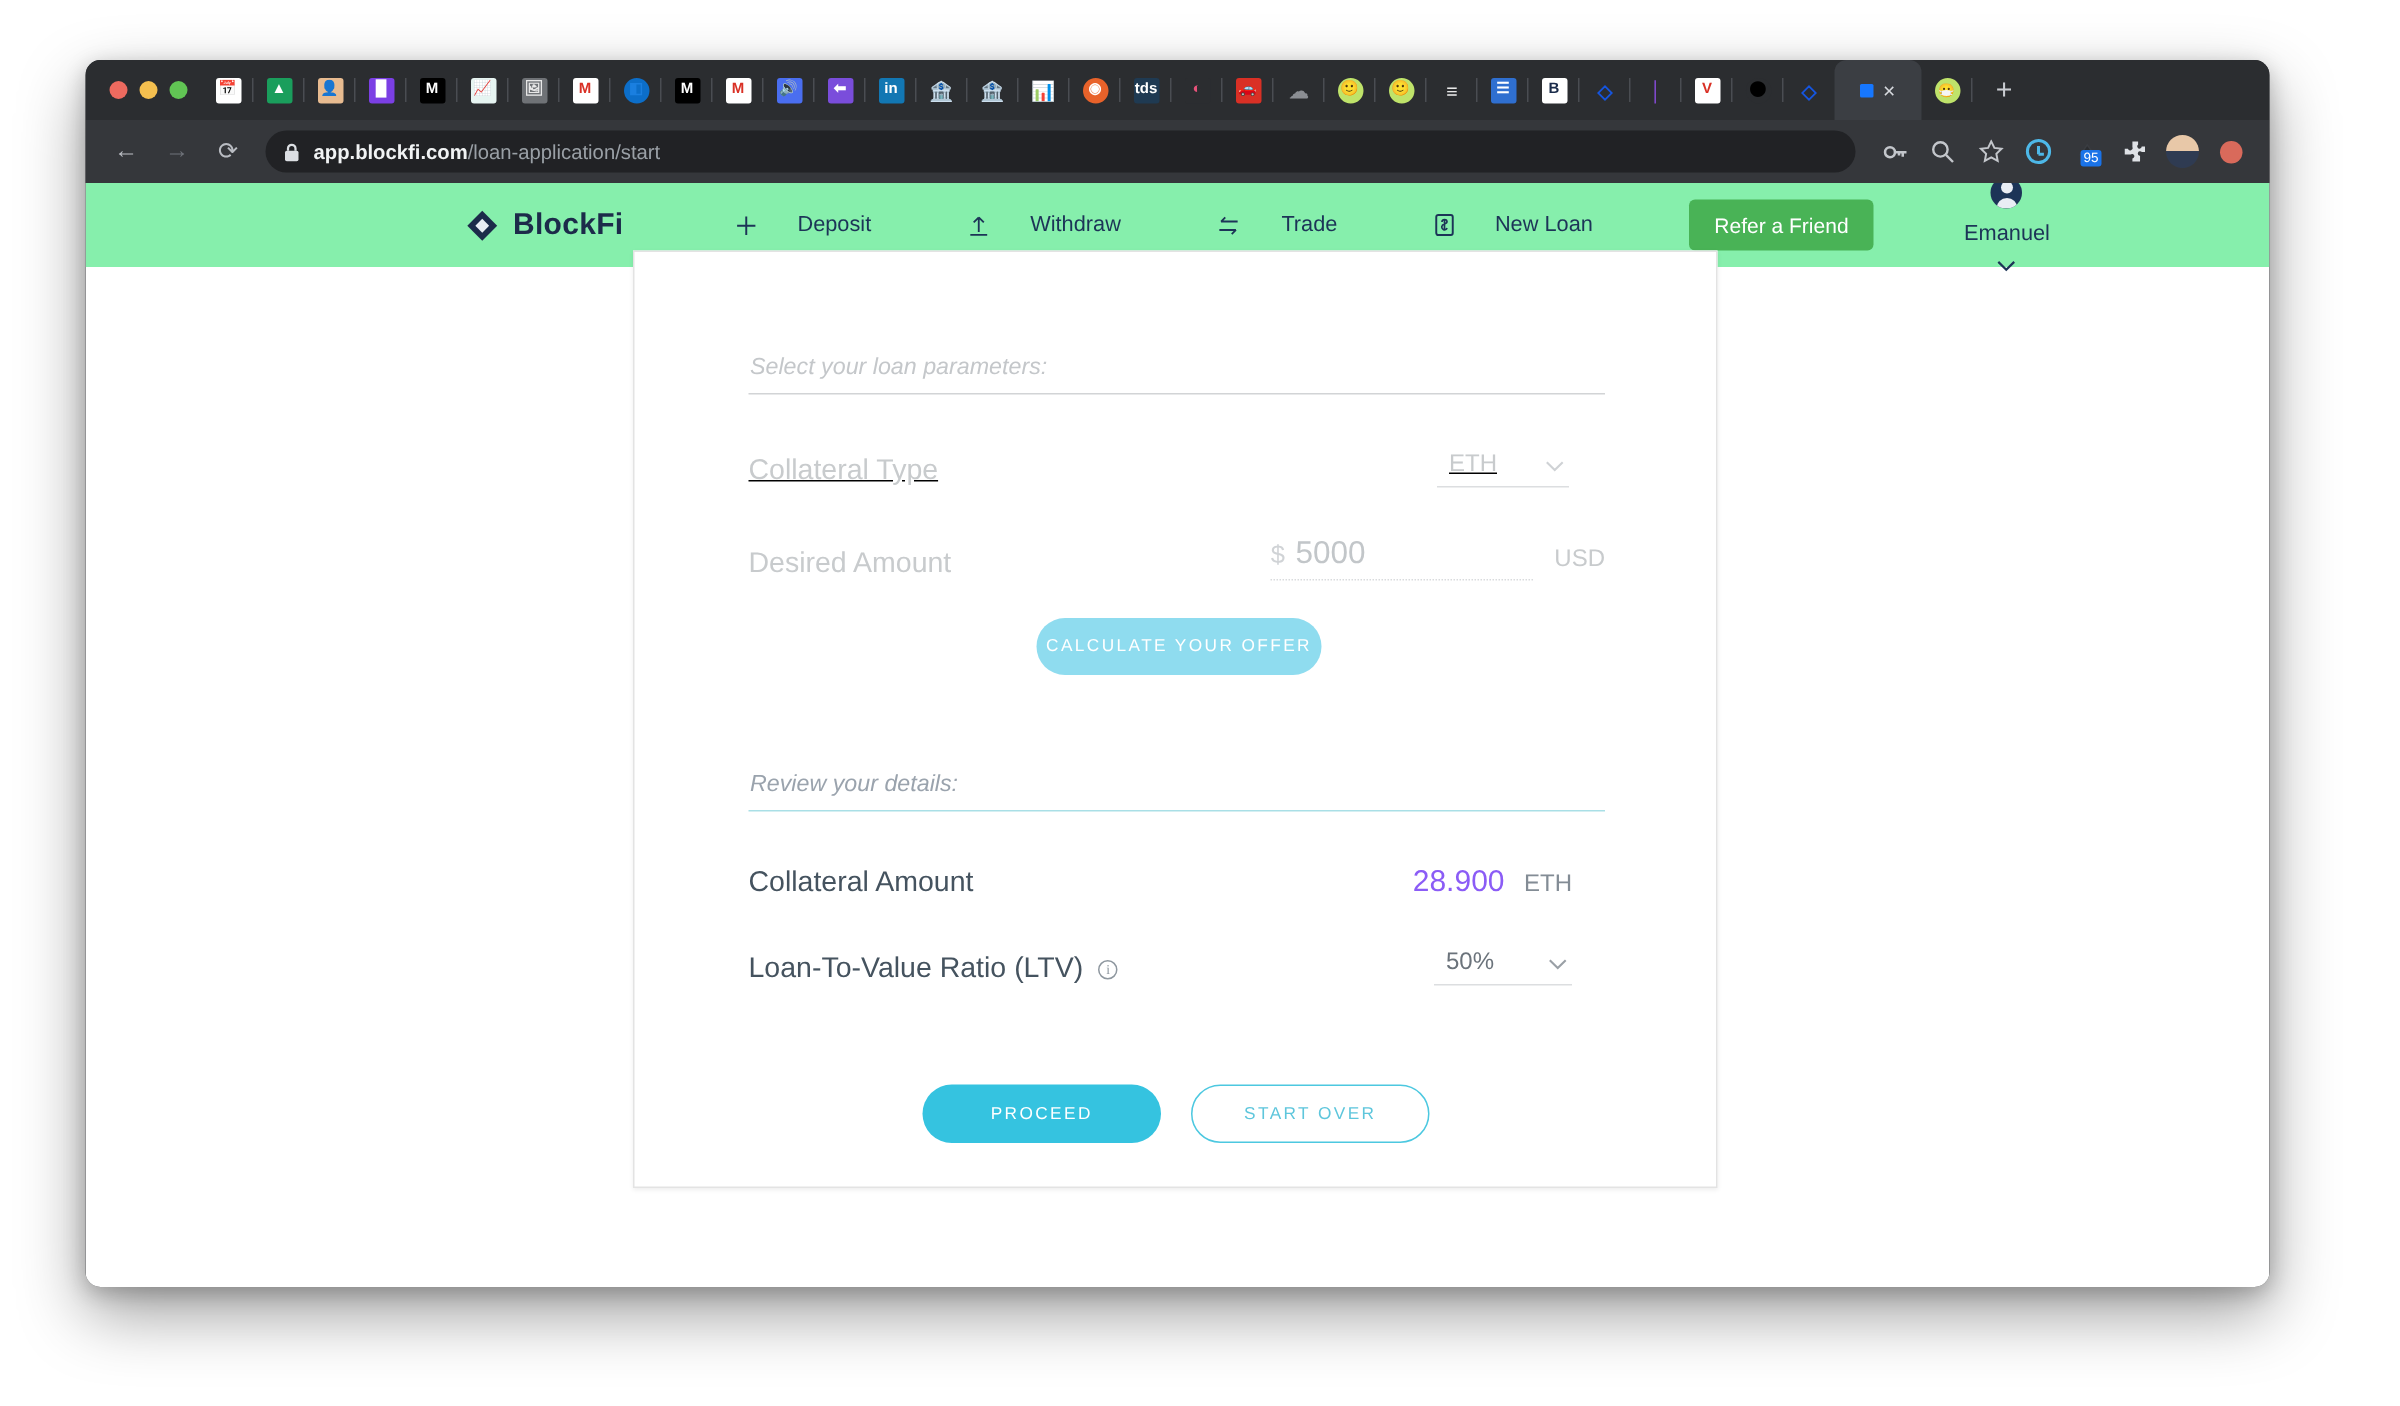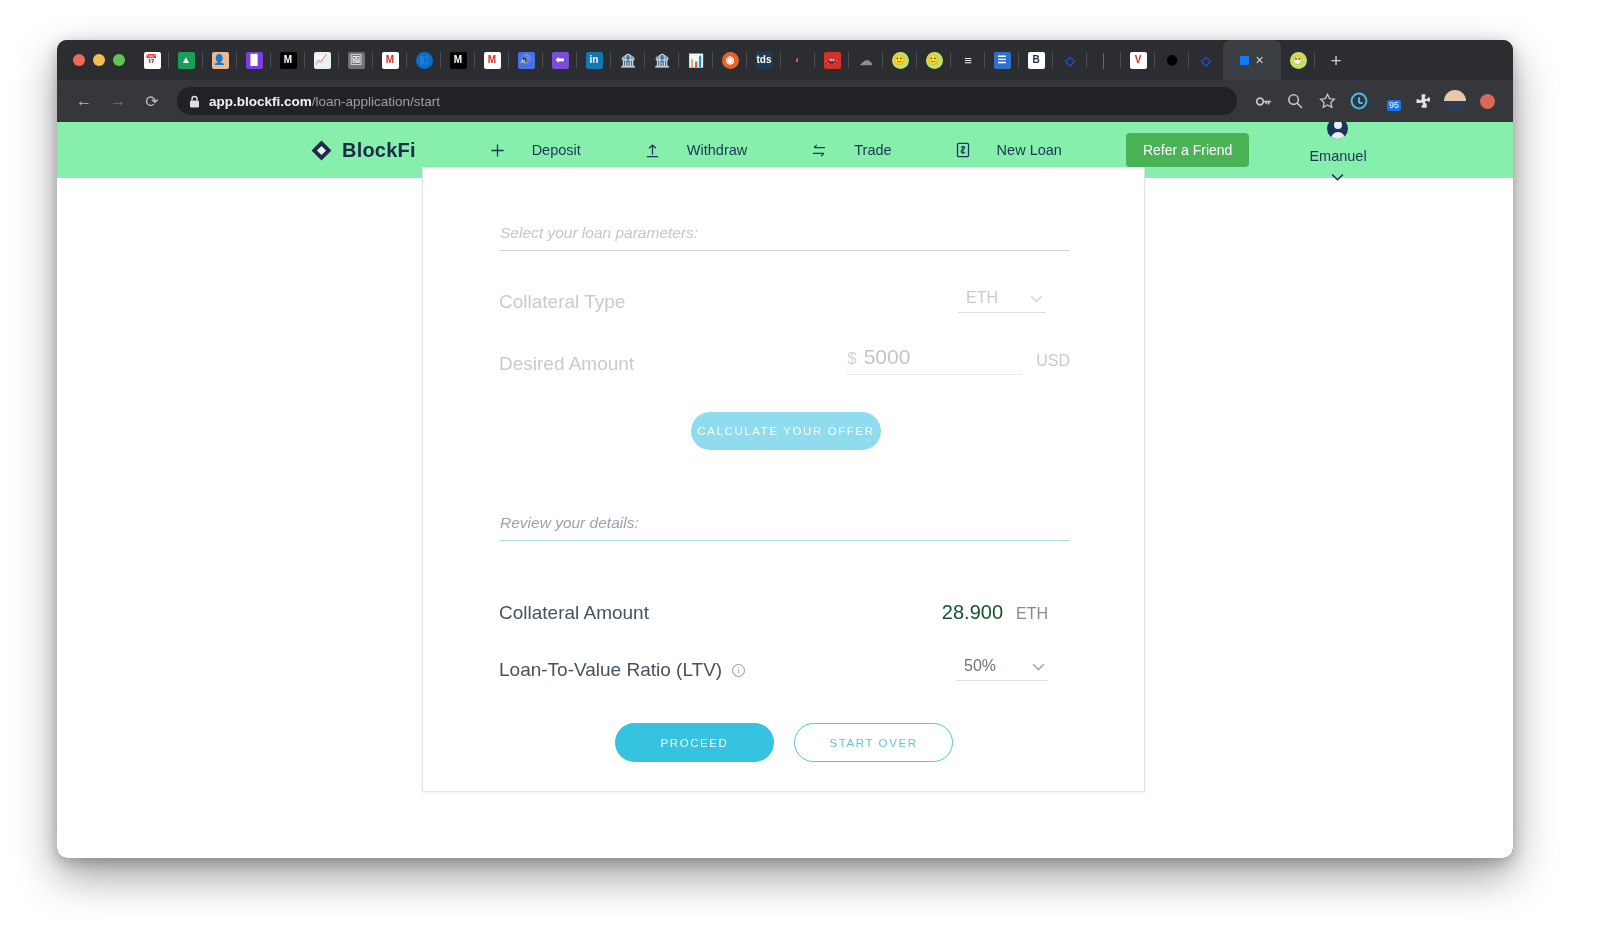--- a/index.html
+++ b/index.html
@@ -192,21 +192,21 @@
     font-style: italic;
     color: #9aa3ad;
     padding-left: 1px;
   }
   .section-title.muted { color: #c4c7ca; }
   .divider { height: 1px; width: 100%; margin-top: 8px; }
   .divider.grey { background: #d2d4d6; }
   .divider.teal { background: #a9dfe6; }
 
   #params-section {
-    position: absolute; left: 76px; top: 56px; width: 571px;
+    position: absolute; left: 76px; top: 68px; width: 571px;
     opacity: 1;
   }
   .row {
     display: flex; align-items: flex-end;
     justify-content: space-between;
     margin-top: 36px;
   }
   .row-label { font-size: 19px; color: #3f4d5a; }
   .row-label.muted { color: #c8cbcd; }
 
@@ -258,21 +258,21 @@
   }
   .info-icon {
     width: 13px; height: 13px; border-radius: 50%;
     border: 1px solid #8e979f;
     color: #8e979f;
     font-size: 9px; line-height: 11px;
     text-align: center;
     font-family: "Liberation Serif", serif;
   }
   .rrow-value { display: flex; align-items: baseline; gap: 13px; }
-  .val-num { font-size: 20px; color: #14532d; margin-top: 24px; }
+  .val-num { font-size: 20px; color: #8b5cf6; }
   .val-unit { font-size: 16px; color: #838c95; }
 
   #action-buttons {
     position: absolute; left: 192px; top: 555px;
     display: flex; gap: 20px;
   }
   #start-over-btn {
     width: 159px; height: 39px;
     border: 1px solid #4cc8e0;
     border-radius: 20px;
@@ -576,21 +576,21 @@
           </span>
         </div>
       </div>
 
       <div id="card">
 
         <div id="params-section">
           <div class="section-title muted">Select your loan parameters:</div>
           <div class="divider grey"></div>
 
-          <div class="row" style="margin-top:38px;">
+          <div class="row" style="margin-top:38px;text-decoration:underline;">
             <div class="row-label muted">Collateral Type</div>
             <div class="select-ctl" style="width:88px;margin-right:24px;">
               <span class="select-val muted">ETH</span>
               <span class="chev muted">
                 <svg width="13" height="8" viewBox="0 0 13 8">
                     <path d="M1.2 1.2L6.5 6.4l5.3-5.2" stroke="#cfd2d5" stroke-width="1.4" fill="none"></path>
                   </svg>
               </span>
             </div>
           </div>

